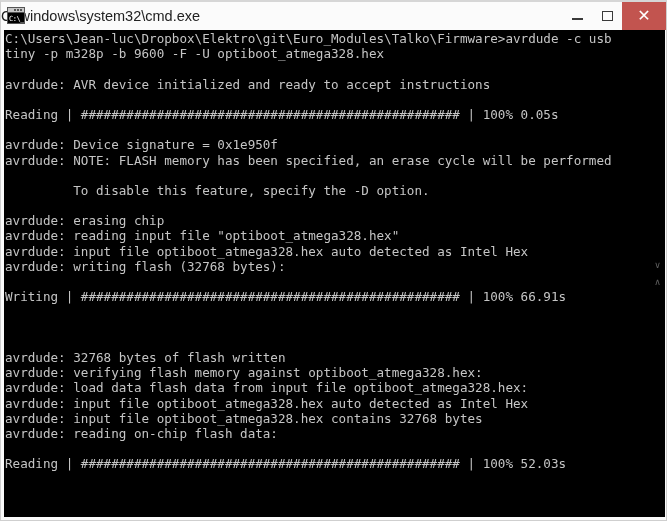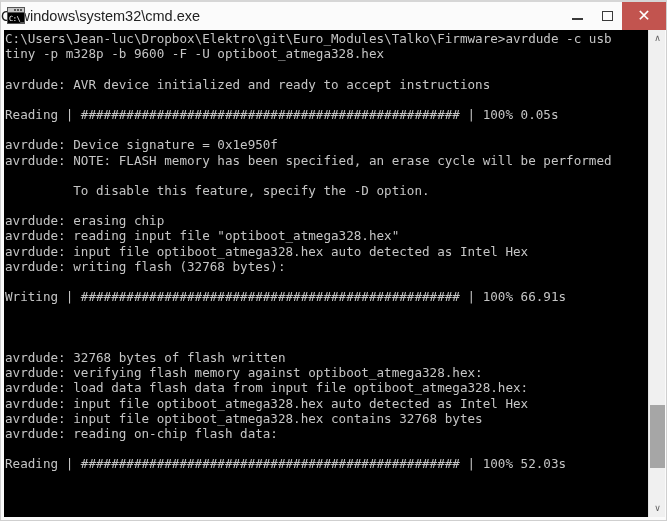--- a/index.html
+++ b/index.html
@@ -129,20 +129,21 @@
   }
 
   
   .console-wrap {
     flex: 1 1 auto;
     position: relative;
     margin: 0 1px 3px 3px;
     display: flex;
     background: #000000;
     min-height: 0;
+    align-items: center;
   }
   .console {
     flex: 1 1 auto;
     background: #000000;
     color: #c5c5c5;
     font-family: "DejaVu Sans Mono", monospace;
     font-size: 12.6px;
     line-height: 15.2px;
     white-space: pre;
     overflow: hidden;

